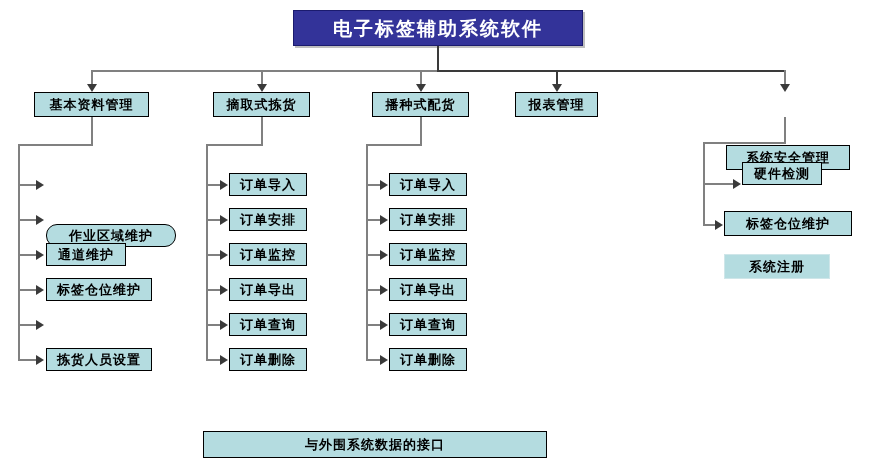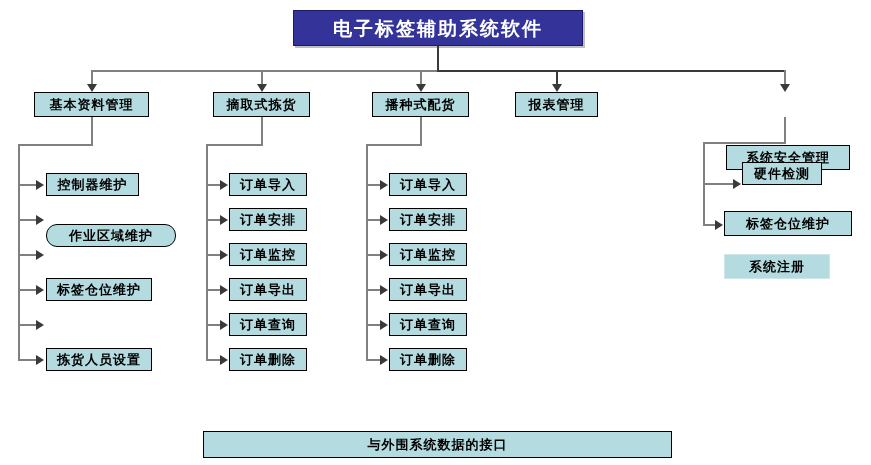--- a/index.html
+++ b/index.html
@@ -107,22 +107,22 @@
   <div class="arw right" style="left:36px;top:215px;"></div>
   <div class="ln h" style="left:18px;top:254px;width:20px;"></div>
   <div class="arw right" style="left:36px;top:250px;"></div>
   <div class="ln h" style="left:18px;top:289px;width:20px;"></div>
   <div class="arw right" style="left:36px;top:285px;"></div>
   <div class="ln h" style="left:18px;top:324px;width:20px;"></div>
   <div class="arw right" style="left:36px;top:320px;"></div>
   <div class="ln h" style="left:18px;top:359px;width:20px;"></div>
   <div class="arw right" style="left:36px;top:355px;"></div>
 
-  <div class="box leaf" style="left:46px;top:173px;width:93px;height:23px;">控制器维护</div>
   <div class="box leaf" style="left:46px;top:224px;width:130px;height:23px;border-radius:11px;">作业区域维护</div>
+  <div class="box leaf" style="left:46px;top:243px;width:80px;height:23px;">通道维护</div>
   <div class="box leaf" style="left:46px;top:278px;width:106px;height:23px;">标签仓位维护</div>
   <div class="box leaf" style="left:46px;top:348px;width:106px;height:23px;">拣货人员设置</div>
 
   <div class="ln v" style="left:261px;top:117px;height:28px;"></div>
   <div class="ln h" style="left:206px;top:144px;width:57px;"></div>
   <div class="ln v" style="left:206px;top:144px;height:216px;"></div>
 
   <div class="ln h" style="left:206px;top:184px;width:16px;"></div>
   <div class="arw right" style="left:220px;top:180px;"></div>
   <div class="ln h" style="left:206px;top:219px;width:16px;"></div>
@@ -173,15 +173,15 @@
 
   <div class="ln h" style="left:703px;top:183px;width:32px;"></div>
   <div class="arw right" style="left:733px;top:179px;"></div>
   <div class="ln h" style="left:703px;top:224px;width:14px;"></div>
   <div class="arw right" style="left:715px;top:220px;"></div>
 
   <div class="box leaf" style="left:742px;top:162px;width:80px;height:23px;">硬件检测</div>
   <div class="box leaf" style="left:724px;top:211px;width:128px;height:25px;">标签仓位维护</div>
   <div class="box leaf noborder" style="left:724px;top:254px;width:106px;height:25px;">系统注册</div>
 
-  <div class="box footer" style="left:203px;top:431px;width:469px;height:27px;">与外围系统数据的接口</div>
+  <div class="box footer" style="left:203px;top:431px;width:344px;height:27px;">与外围系统数据的接口</div>
 
 </div>
 
 </body></html>

